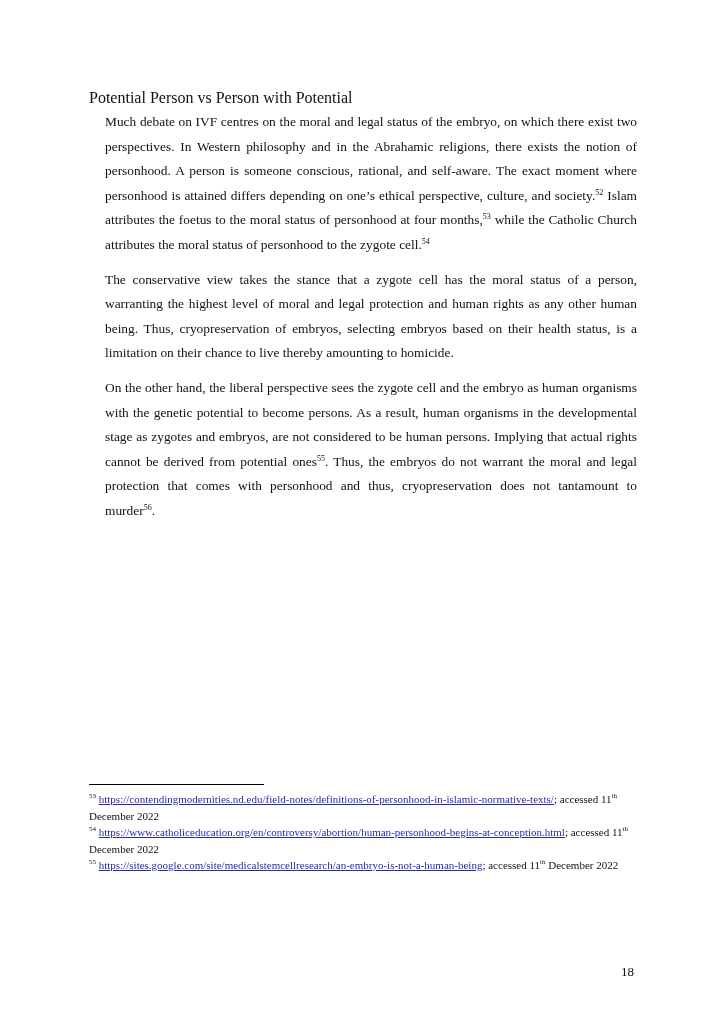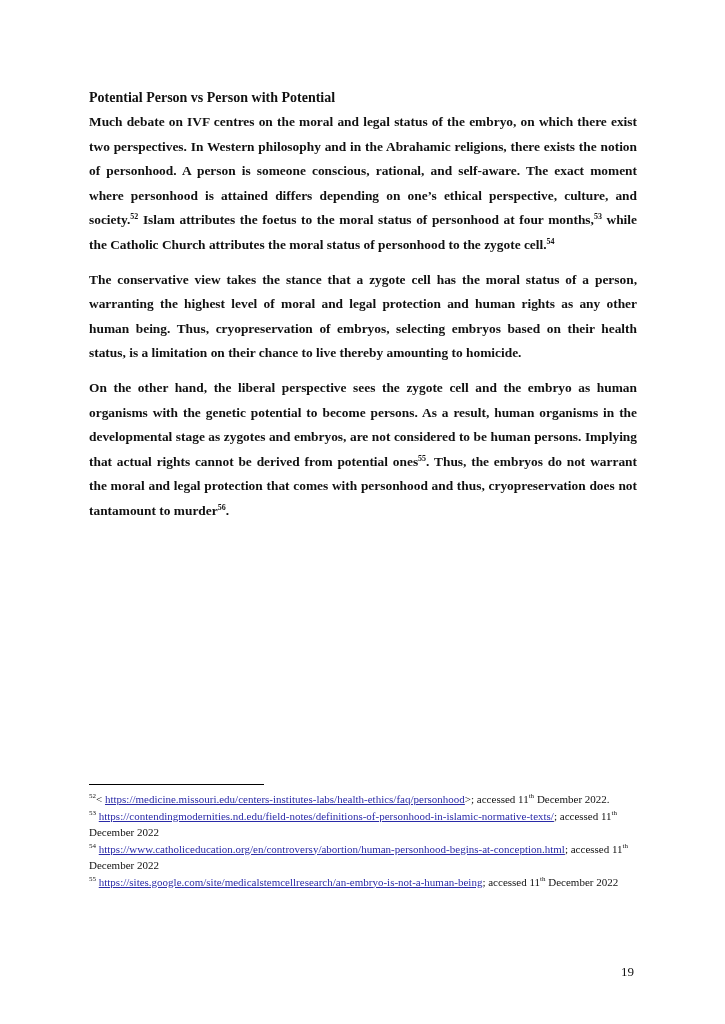--- a/index.html
+++ b/index.html
@@ -1,20 +1,20 @@
 <!DOCTYPE html>
 <html><head>
 <meta charset="utf-8">
 <style>
   html, body { margin: 0; padding: 0; background: #ffffff; }
   body { width: 725px; height: 1024px; position: relative; overflow: hidden;
          font-family: "Liberation Serif", "DejaVu Serif", serif; color: #111; }
   .page { position: absolute; left: 89px; top: 88px; width: 548px; }
-  .heading { font-weight: bold; font-size: 14px; line-height: 20px; margin: 0 0 2px 0; }
-  .para { font-size: 13.4px; line-height: 24.6px; text-align: justify; margin: 0 0 10px 0; font-weight: bold; }
+  .heading { font-weight: normal; font-size: 16px; line-height: 20px; margin: 0 0 2px 0; }
+  .para { font-size: 13.4px; line-height: 24.6px; text-align: justify; margin: 0 0 10px 16px; }
   sup { font-size: 8px; line-height: 0; vertical-align: super; }
   .fn-rule { position: absolute; left: 89px; top: 784px; width: 175px; height: 1px; background: #000; }
   .footnotes { position: absolute; left: 89px; top: 791px; width: 560px; font-size: 11px; line-height: 16.5px; }
   .fn { margin: 0; }
   .fn a { color: #2a2aa8; text-decoration: underline; }
   .fn sup { font-size: 7px; }
   .page-num { position: absolute; left: 621px; top: 964px; font-size: 13px; }
 </style>
 </head>
 <body>
@@ -23,19 +23,18 @@
   <p class="heading">Potential Person vs Person with Potential</p>
   <div id="paras">
       <p class="para">Much debate on IVF centres on the moral and legal status of the embryo, on which there exist two perspectives. In Western philosophy and in the Abrahamic religions, there exists the notion of personhood. A person is someone conscious, rational, and self-aware. The exact moment where personhood is attained differs depending on one’s ethical perspective, culture, and society.<sup>52</sup> Islam attributes the foetus to the moral status of personhood at four months,<sup>53</sup> while the Catholic Church attributes the moral status of personhood to the zygote cell.<sup>54</sup></p>
       <p class="para">The conservative view takes the stance that a zygote cell has the moral status of a person, warranting the highest level of moral and legal protection and human rights as any other human being. Thus, cryopreservation of embryos, selecting embryos based on their health status, is a limitation on their chance to live thereby amounting to homicide.</p>
       <p class="para">On the other hand, the liberal perspective sees the zygote cell and the embryo as human organisms with the genetic potential to become persons. As a result, human organisms in the developmental stage as zygotes and embryos, are not considered to be human persons. Implying that actual rights cannot be derived from potential ones<sup>55</sup>. Thus, the embryos do not warrant the moral and legal protection that comes with personhood and thus, cryopreservation does not tantamount to murder<sup>56</sup>.</p>
     </div>
 </div>
 
 <div class="fn-rule"></div>
 <div class="footnotes" id="footnotes">
-    <p class="fn"><sup>52</sup>&lt; <a>https://medicine.missouri.edu/centers-institutes-labs/health-ethics/faq/personhood</a>&gt;; accessed 11<sup>th</sup> December 2022.</p>
     <p class="fn"><sup>53</sup> <a>https://contendingmodernities.nd.edu/field-notes/definitions-of-personhood-in-islamic-normative-texts/</a>; accessed 11<sup>th</sup> December 2022</p>
     <p class="fn"><sup>54</sup> <a>https://www.catholiceducation.org/en/controversy/abortion/human-personhood-begins-at-conception.html</a>; accessed 11<sup>th</sup> December 2022</p>
     <p class="fn"><sup>55</sup> <a>https://sites.google.com/site/medicalstemcellresearch/an-embryo-is-not-a-human-being</a>; accessed 11<sup>th</sup> December 2022</p>
   </div>
 
-<div class="page-num">19</div>
+<div class="page-num">18</div>
 
 </body></html>

